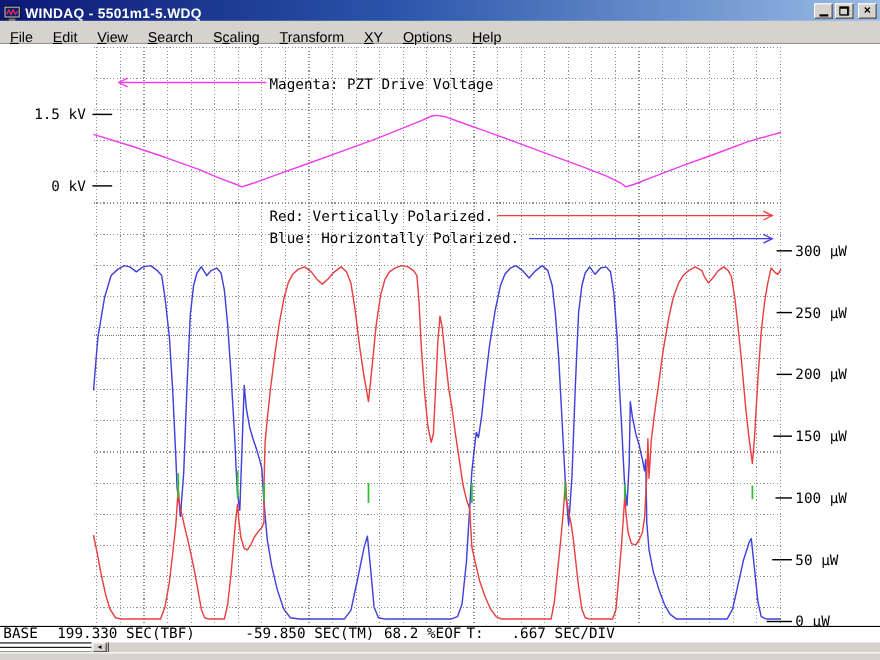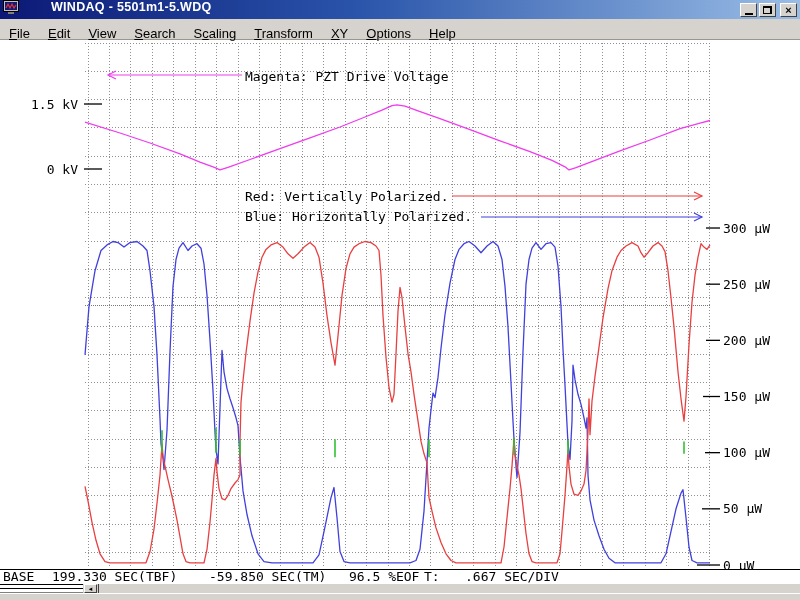--- a/index.html
+++ b/index.html
@@ -1,21 +1,21 @@
 <!DOCTYPE html>
 <html><head>
 <meta charset="utf-8">
 <style>
   html,body{margin:0;padding:0;}
   body{width:800px;height:600px;position:relative;background:#fff;overflow:hidden;
        font-family:"Liberation Sans",sans-serif;}
   
   .titlebar{position:absolute;top:0;left:0;width:800px;height:19px;
     background:linear-gradient(90deg,#0c1876 0%,#2a55aa 45%,#9abde6 100%);
-    display:flex;align-items:flex-start;color:#fff;gap:28px;}
+    display:flex;align-items:flex-end;color:#fff;}
   .app-icon{width:16px;height:14px;margin:0 4px 0 3px;flex:0 0 auto;}
   .title-text{font-size:12.5px;font-weight:bold;letter-spacing:.3px;white-space:nowrap;}
   .tb-buttons{position:absolute;right:3px;top:3px;display:flex;}
   .tb-btn{width:17px;height:14px;background:#d6d3ce;border:1px solid;
     border-color:#fff #404040 #404040 #fff;margin-left:2px;box-sizing:border-box;
     display:flex;align-items:center;justify-content:center;color:#000;}
   .tb-btn.close{margin-left:4px;font-size:11px;font-weight:bold;line-height:1;}
   .glyph-min{width:8px;height:2px;background:#000;margin-top:7px;}
   .glyph-restore{position:relative;width:9px;height:8px;}
   .glyph-restore:before{content:"";position:absolute;right:0;top:0;width:6px;height:5px;
@@ -28,21 +28,21 @@
     font-size:13px;color:#000;}
   .menu-item{padding:11px 9px 2px 9px;white-space:nowrap;}
   
   #chart-svg{position:absolute;top:39px;left:0;}
   
   .statusbar{position:absolute;top:569px;left:0;width:800px;height:15px;background:#fff;
     border-top:1px solid #000;font-family:"DejaVu Sans Mono",monospace;font-size:13px;
     line-height:14px;color:#000;box-sizing:border-box;}
   .statusbar span{position:absolute;top:0;white-space:pre;}
   .st-base{left:3px;}
-  .st-tbf{left:52px;} .st-tm{left:209px;} .st-eof{left:349px;}
+  .st-tbf{left:52px;} .st-tm{left:223px;} .st-eof{left:349px;}
   .st-t{left:424px;} .st-div{left:465px;}
   
   .scrollrow{position:absolute;top:584px;left:0;width:800px;height:9px;background:#d6d3ce;}
   .scroll-track{position:absolute;left:0;top:0;width:83px;height:9px;background:#fff;
     border-top:1px solid #000;border-bottom:1px solid #808080;box-sizing:border-box;}
   .scroll-track:after{content:"";position:absolute;left:0;right:0;top:3px;
     border-top:1px solid #000;}
   .scroll-btn{position:absolute;left:84px;top:0;width:13px;height:9px;background:#d6d3ce;
     border:1px solid;border-color:#fff #404040 #404040 #fff;box-sizing:border-box;
     font-size:6px;line-height:6px;text-align:center;color:#000;padding:0;}
@@ -172,21 +172,21 @@
     <line x1="429" x2="429" y1="439.1904" y2="457.1632" stroke="#30c030" stroke-width="1.6"></line>
     <line x1="514" x2="514" y1="438.0671" y2="454.9166" stroke="#30c030" stroke-width="1.6"></line>
     <line x1="568" x2="568" y1="440.3137" y2="453.7933" stroke="#30c030" stroke-width="1.6"></line>
     <line x1="684" x2="684" y1="441.437" y2="453.7933" stroke="#30c030" stroke-width="1.6"></line>
   </svg>
 
 <div class="statusbar">
   <span class="st-base">BASE</span>
   <span class="st-tbf">199.330 SEC(TBF)</span>
   <span class="st-tm">-59.850 SEC(TM)</span>
-  <span class="st-eof">96.5 %EOF</span>
+  <span class="st-eof">68.2 %EOF</span>
   <span class="st-t">T:</span>
   <span class="st-div">.667 SEC/DIV</span>
 </div>
 
 <div class="scrollrow">
   <div class="scroll-track"></div>
   <button class="scroll-btn">◄</button>
   <div class="scroll-divider"></div>
 </div>
 <div class="bottomstrip"></div>

